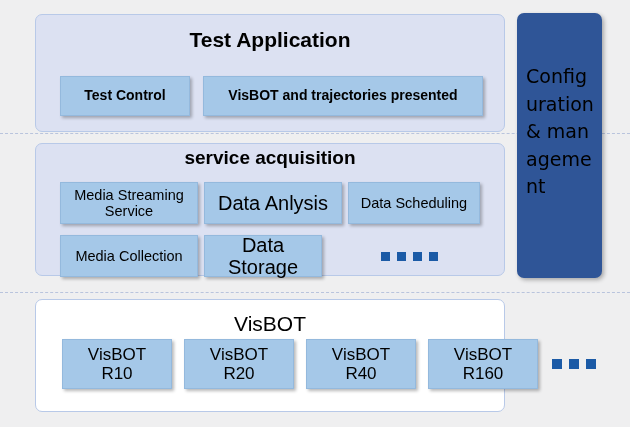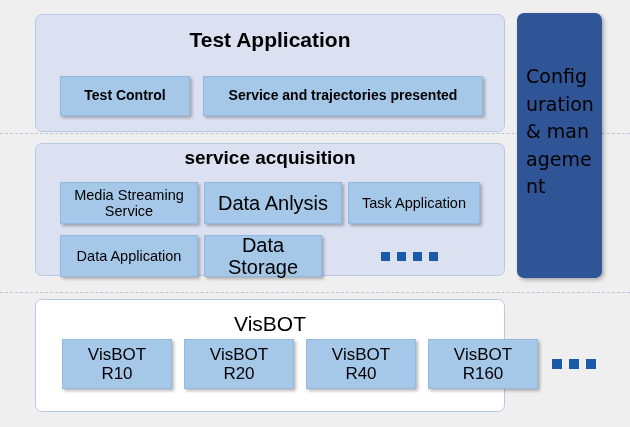--- a/index.html
+++ b/index.html
@@ -184,29 +184,29 @@
 </head>
 <body>
 
 <div class="sep sep-1"></div>
 <div class="sep sep-2"></div>
 
 <div class="layer layer-app">
   <div class="layer-title title-app">Test Application</div>
 </div>
 <div class="node n-test-control">Test Control</div>
-<div class="node n-results">Service and trajectories presented</div>
+<div class="node n-results">VisBOT and trajectories presented</div>
 
 <div class="layer layer-service">
   <div class="layer-title title-service">service acquisition</div>
 </div>
 <div class="node n-media">Media Streaming Service</div>
 <div class="node n-analysis">Data Anlysis</div>
-<div class="node n-task">Task Application</div>
-<div class="node n-collection">Data Application</div>
+<div class="node n-task">Data Scheduling</div>
+<div class="node n-collection">Media Collection</div>
 <div class="node n-storage">Data Storage</div>
 <div class="dots dots-service">
     <span class="dot"></span>
     <span class="dot"></span>
     <span class="dot"></span>
     <span class="dot"></span>
   </div>
 
 <div class="layer layer-visbot">
   <div class="layer-title title-visbot">VisBOT</div>

